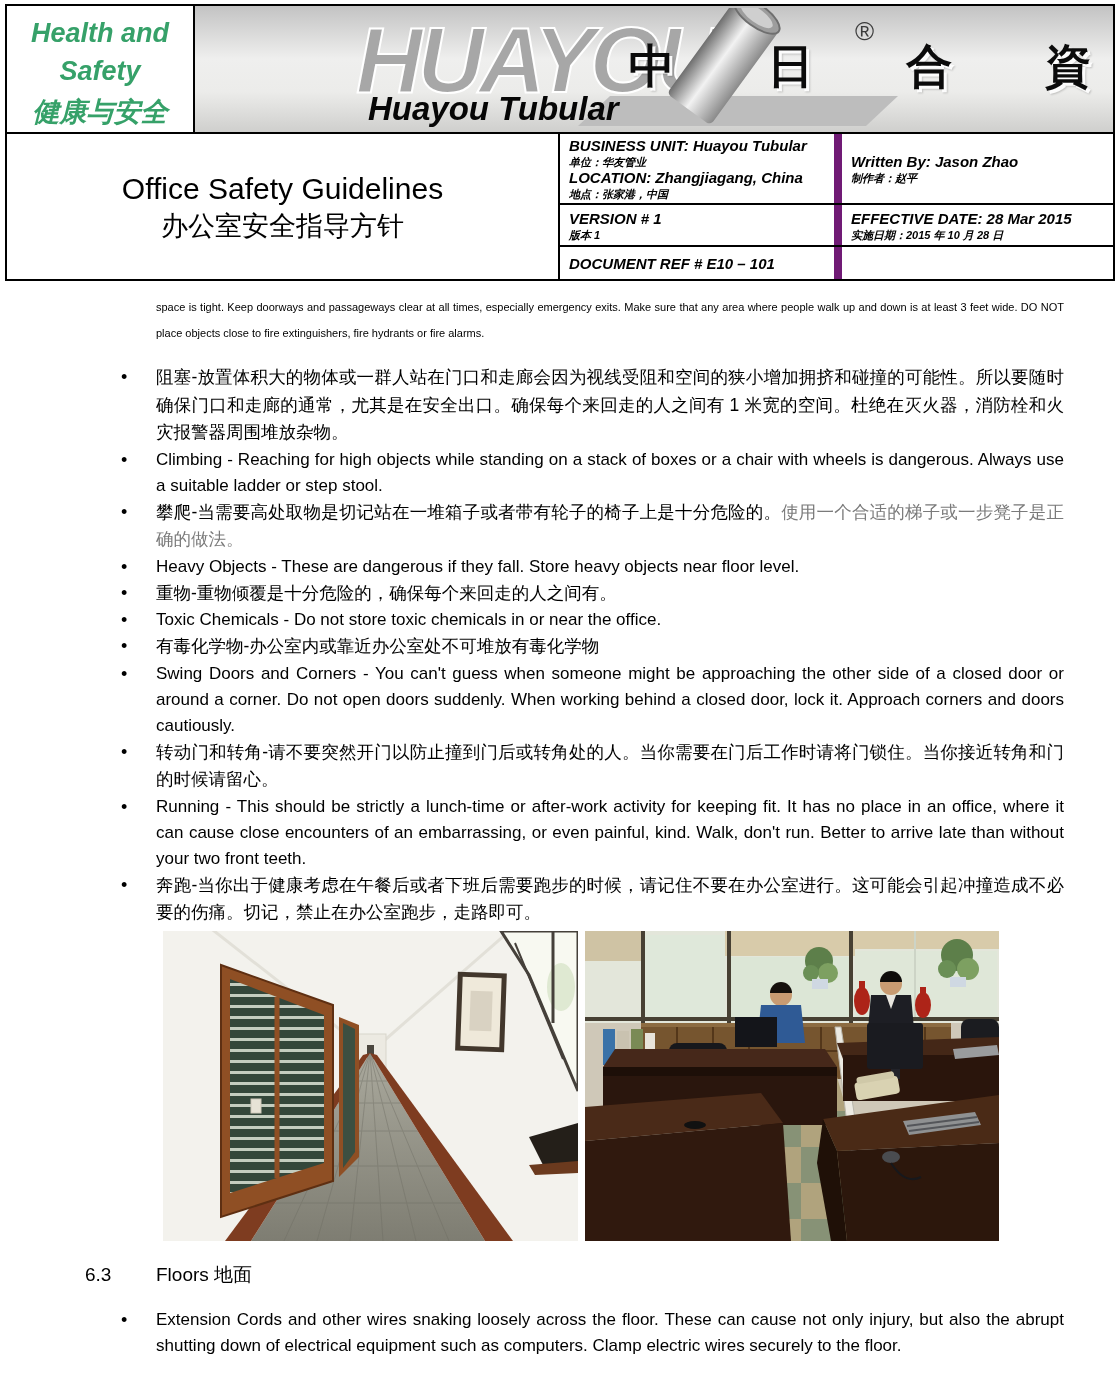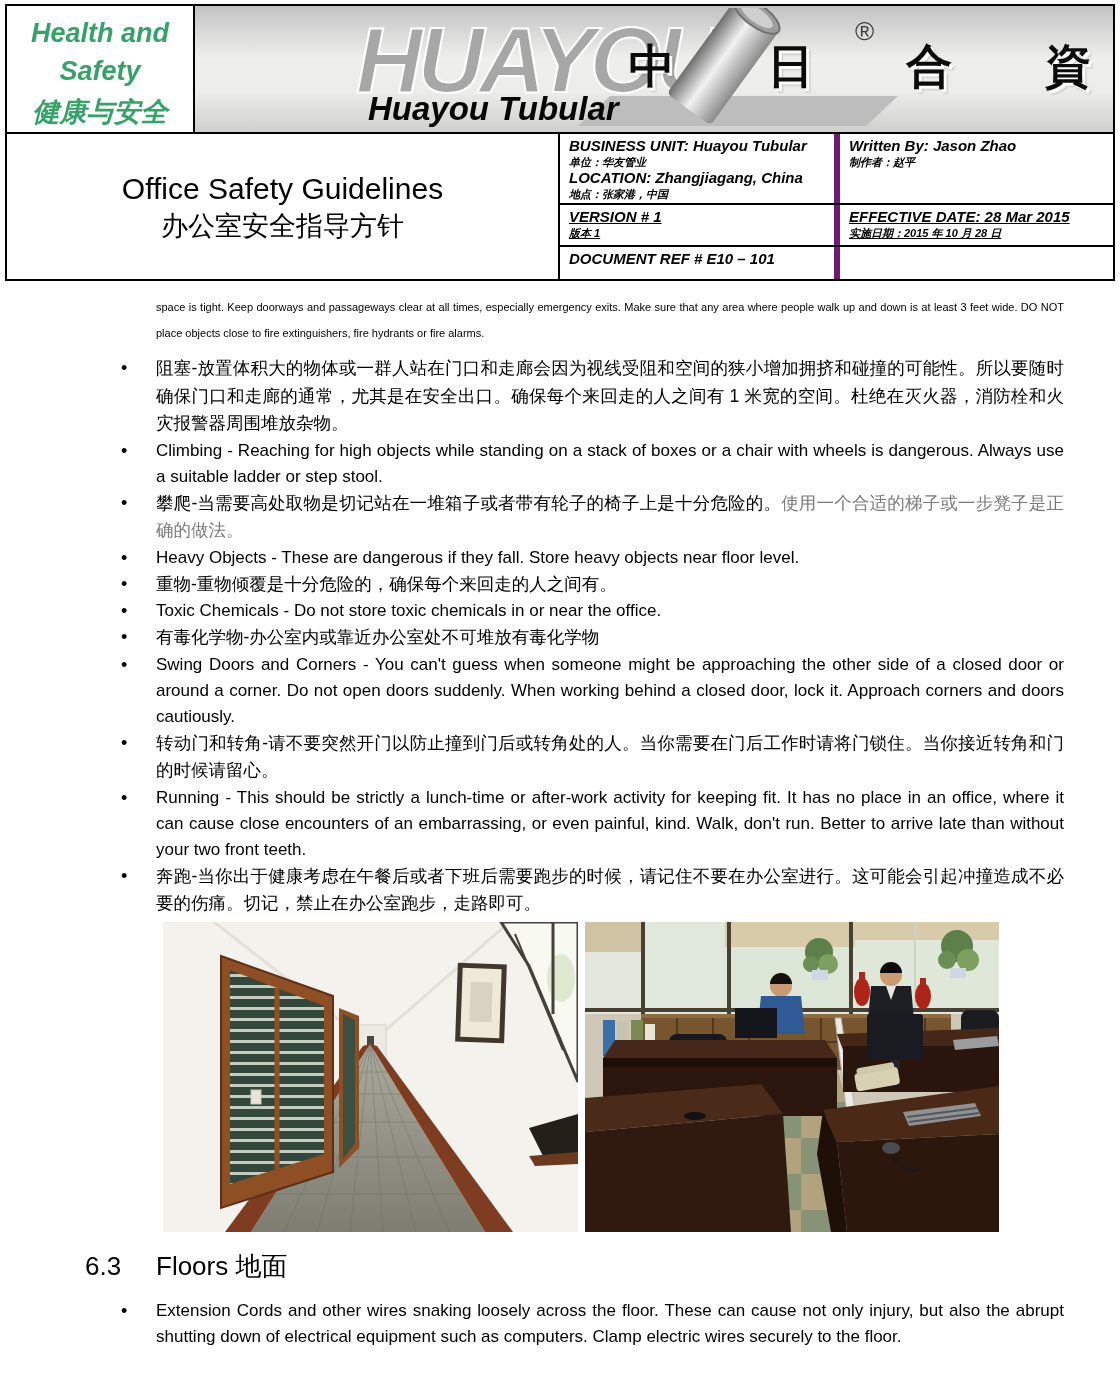--- a/index.html
+++ b/index.html
@@ -18,43 +18,43 @@
       color:#0b0b0b;text-shadow:3px 3px 0 rgba(255,255,255,.95), 4px 4px 2px rgba(0,0,0,.18);white-space:nowrap;}
 
   .h-row2{display:flex;}
   .cell-title{width:551px;border-right:2px solid #000;display:flex;flex-direction:column;justify-content:center;
               align-items:center;padding:10px 0;}
   .title-en{font-size:30px;font-weight:normal;line-height:38px;}
   .title-zh{font-size:27px;line-height:36px;}
   .h-right{flex:1;display:flex;flex-direction:column;}
   .tr{display:flex;}
   .tr1{border-bottom:2px solid #000;min-height:66px;}
-  .tr2{border-bottom:2px solid #000;min-height:40px;text-decoration:underline;}
+  .tr2{border-bottom:2px solid #000;min-height:40px;}
   .tr3{min-height:32px;}
-  .tc-left{width:256px;border-right:6px solid #701a75;padding:3px 9px 2px;}
+  .tc-left{width:256px;border-right:8px solid #701a75;padding:3px 9px 2px;}
   .tc-right{flex:1;padding:3px 9px 2px;}
   .lbl{font-weight:bold;font-style:italic;font-size:15px;line-height:18px;}
   .sub{font-style:italic;font-size:11px;line-height:14px;font-weight:bold;}
-  .vcenter{display:flex;flex-direction:column;}
+  .vcenter{display:flex;flex-direction:column;justify-content:center;}
   .pagecell{text-align:right;}
 
   
   .content{position:absolute;left:156px;top:294px;width:908px;}
   .intro{margin:0;font-size:11px;line-height:26px;text-align:justify;}
-  ul.bullets{list-style:none;margin:9px 0 0;padding:0;}
+  ul.bullets{list-style:none;margin:18px 0 0;padding:0;}
   ul.bullets li{position:relative;margin:0;text-align:justify;}
   ul.bullets li::before{content:"\2022";position:absolute;left:-35px;top:0;font-size:18px;}
   li.en{font-size:17px;line-height:26px;}
   li.zh{font-size:17.5px;line-height:27.5px;}
   .gray{color:#7a7a7a;}
 
   .photos{margin:4px 0 0 7px;display:flex;gap:7px;}
   .photo{display:block;}
 
-  .section-heading{display:flex;margin:22px 0 0 -71px;font-size:26px;line-height:24px;}
+  .section-heading{display:flex;margin:22px 0 0 -71px;font-size:19px;line-height:24px;}
   .sec-num{width:71px;}
   ul.floorlist{list-style:none;margin:20px 0 0;padding:0;}
   ul.floorlist li{position:relative;text-align:justify;font-size:17px;line-height:26px;}
   ul.floorlist li::before{content:"\2022";position:absolute;left:-35px;top:0;font-size:18px;}
 </style>
 </head>
 <body>
 
 <div class="page">
 

